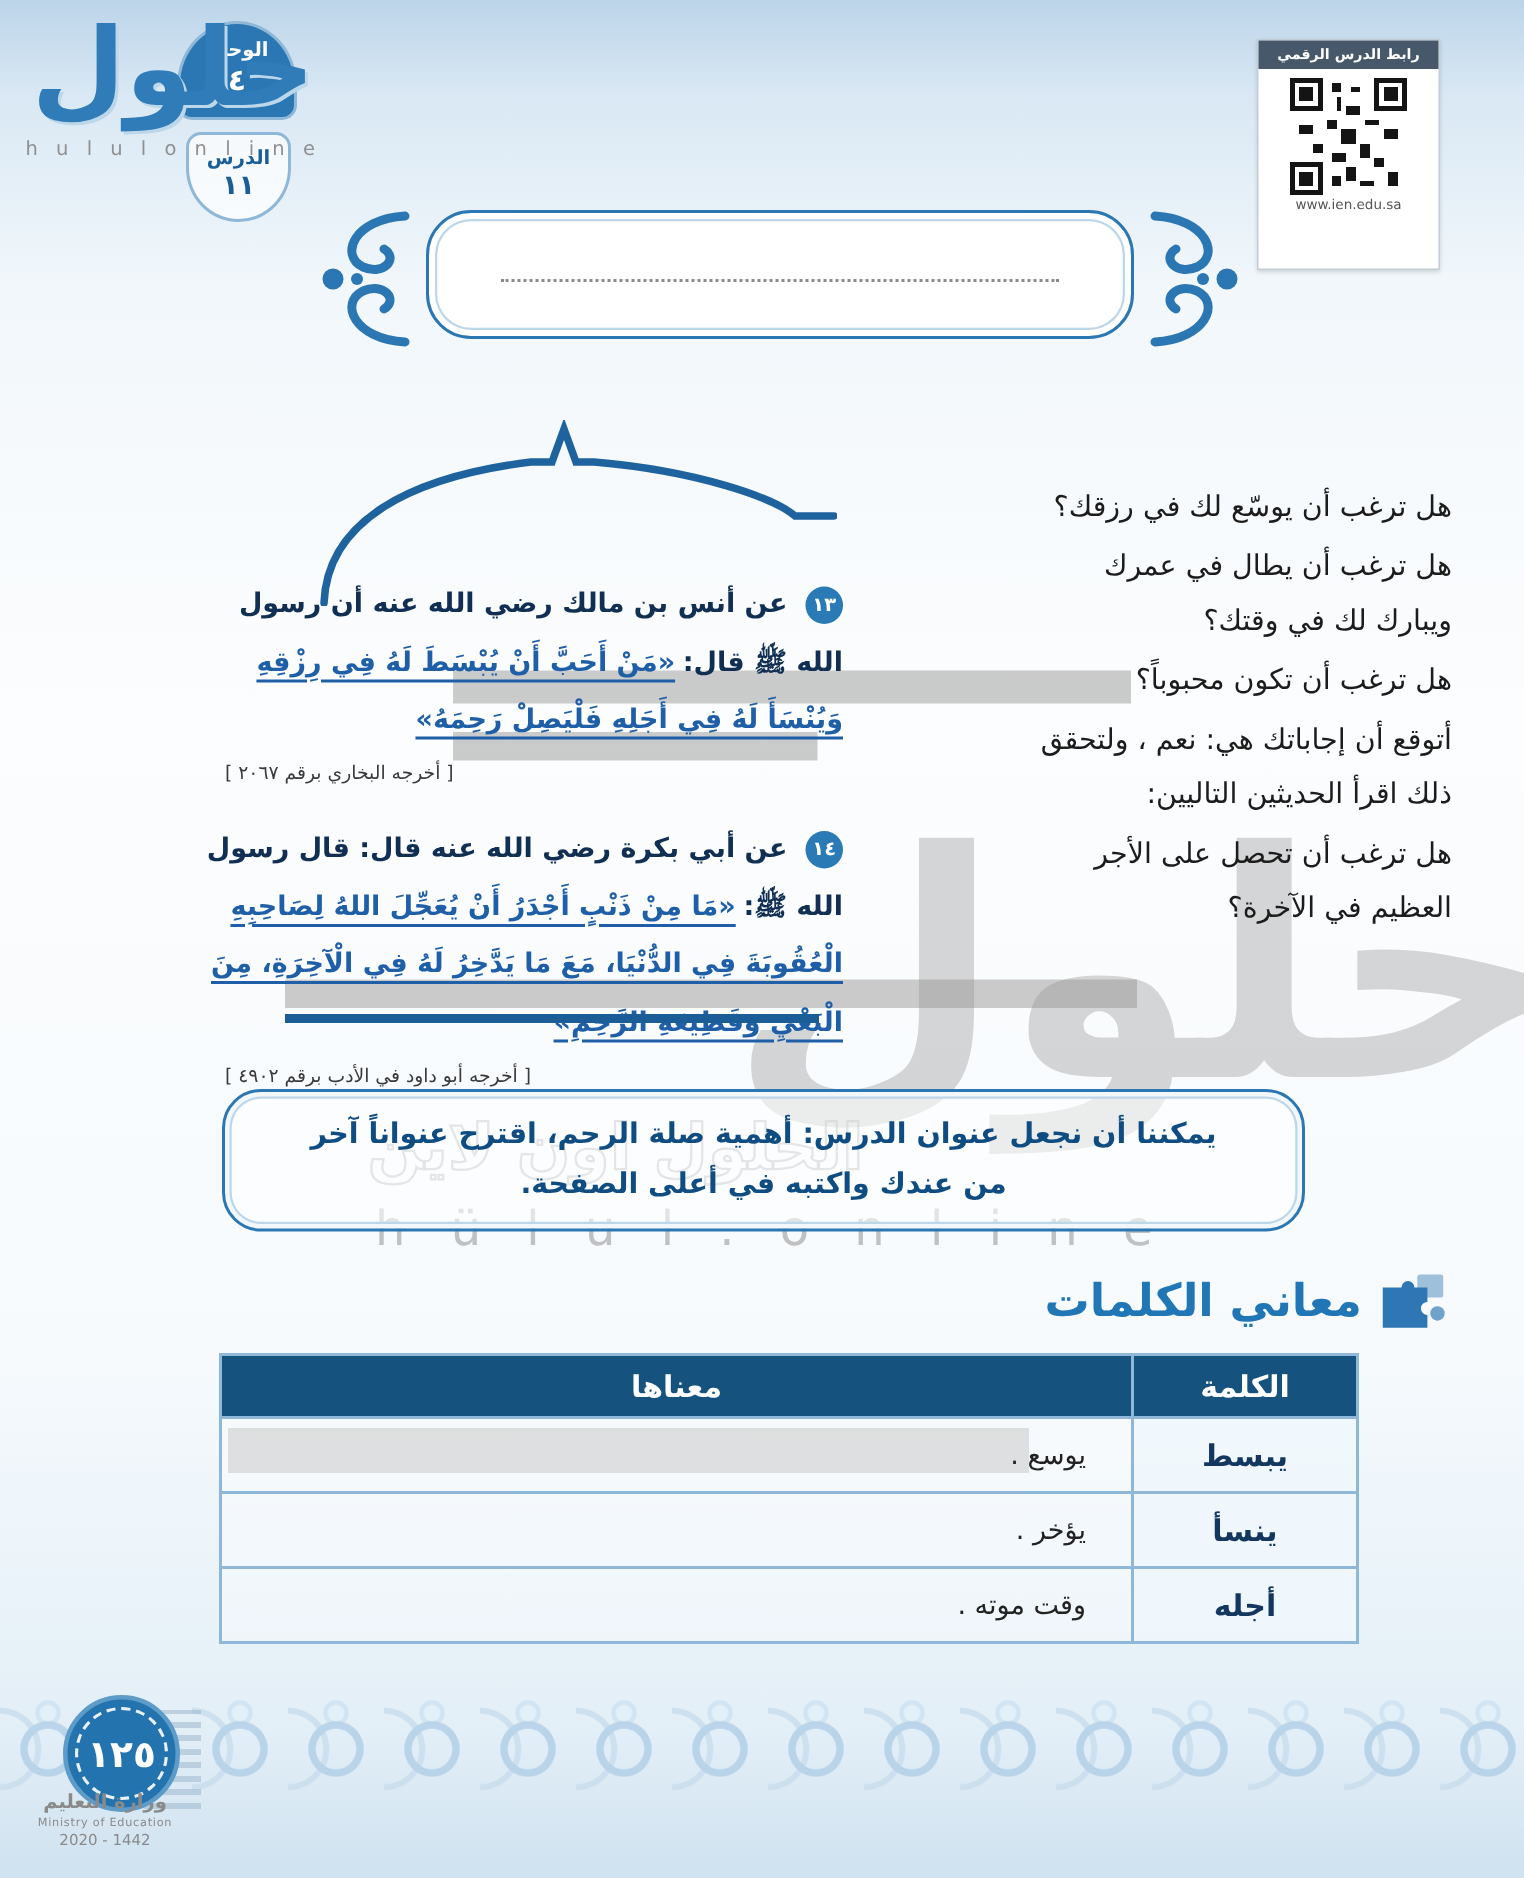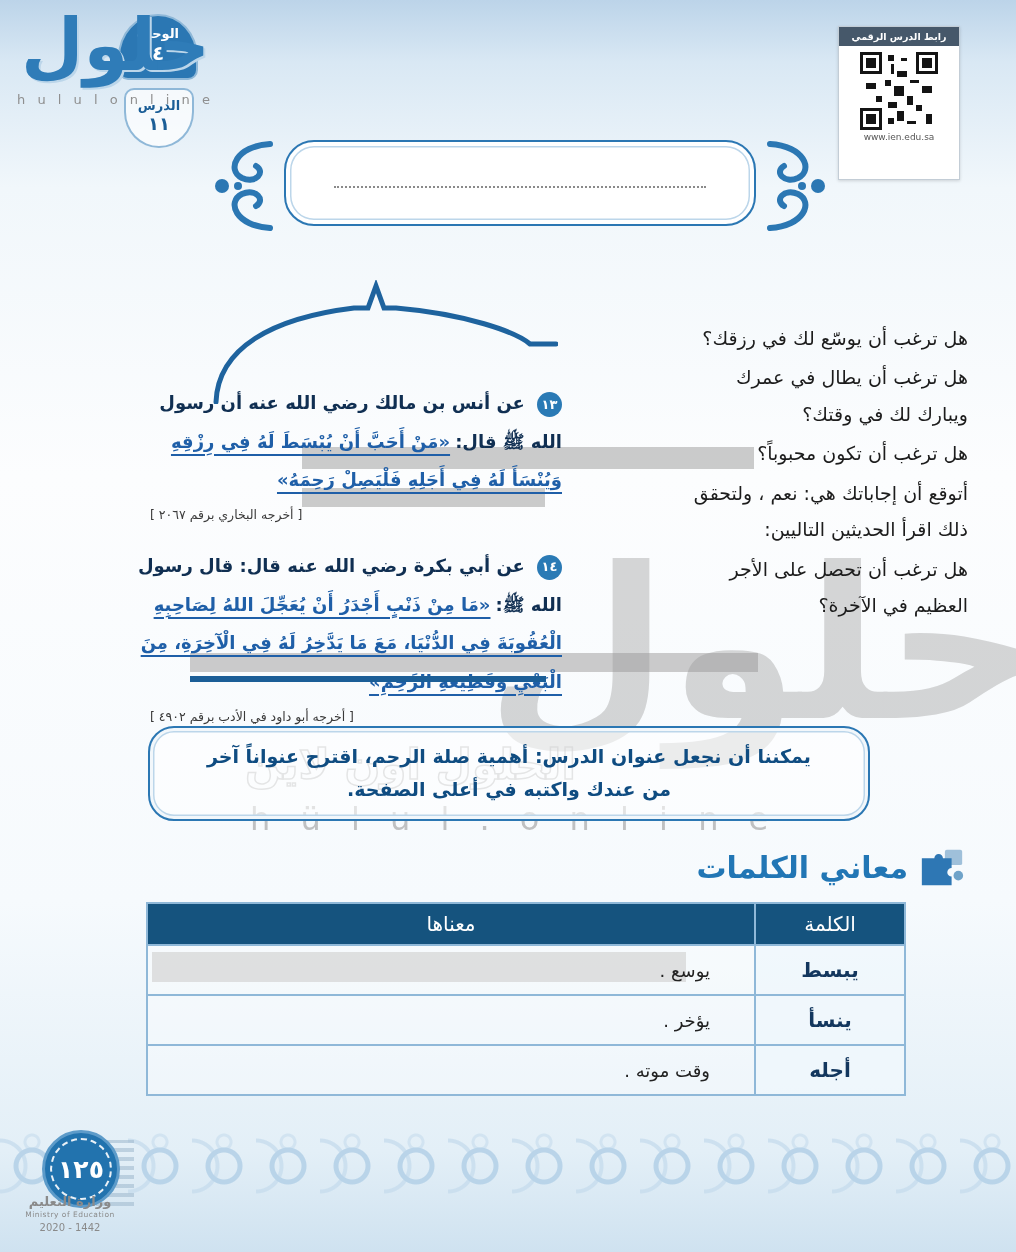--- a/index.html
+++ b/index.html
@@ -149,29 +149,29 @@
   }
   .puzzle-icon { width:48px; height:42px; }
   .vocab-title { font-size:30px; font-weight:bold; color:#2176b5; }
 
   .vocab-table {
     position:absolute; left:146px; top:902px; width:760px; z-index:3;
     border-collapse:collapse; direction:rtl;
   }
   .vocab-table th, .vocab-table td { border:2px solid #8fb8d8; }
   .vocab-table th {
-    background:#15537e; color:#fff; font-size:20px; font-weight:normal; padding:8px 6px;text-align:center;
+    background:#15537e; color:#fff; font-size:20px; font-weight:bold; padding:8px 6px;text-align:center;
   }
   .vocab-table .col-word { width:150px; }
   .vocab-table td.word {
     font-weight:bold; color:#13375e; font-size:20px; text-align:center;
     padding:12px 8px; background:rgba(240,247,252,.8);
   }
   .vocab-table td.meaning {
-    text-align:right; padding:12px 44px; color:#222; font-size:18px;
+    text-align:right; padding:12px 30px; color:#222; font-size:18px;
     background:rgba(255,255,255,.35);
   }
 
   
   .page-badge {
     position:absolute; left:42px; top:1130px; width:78px; height:78px; z-index:3;
     background:#2273ae; border-radius:50%; border:3px solid #5d9bc9;
     display:flex; align-items:center; justify-content:center;
     color:#fff; font-size:25px; font-weight:bold; position:absolute;
   }

